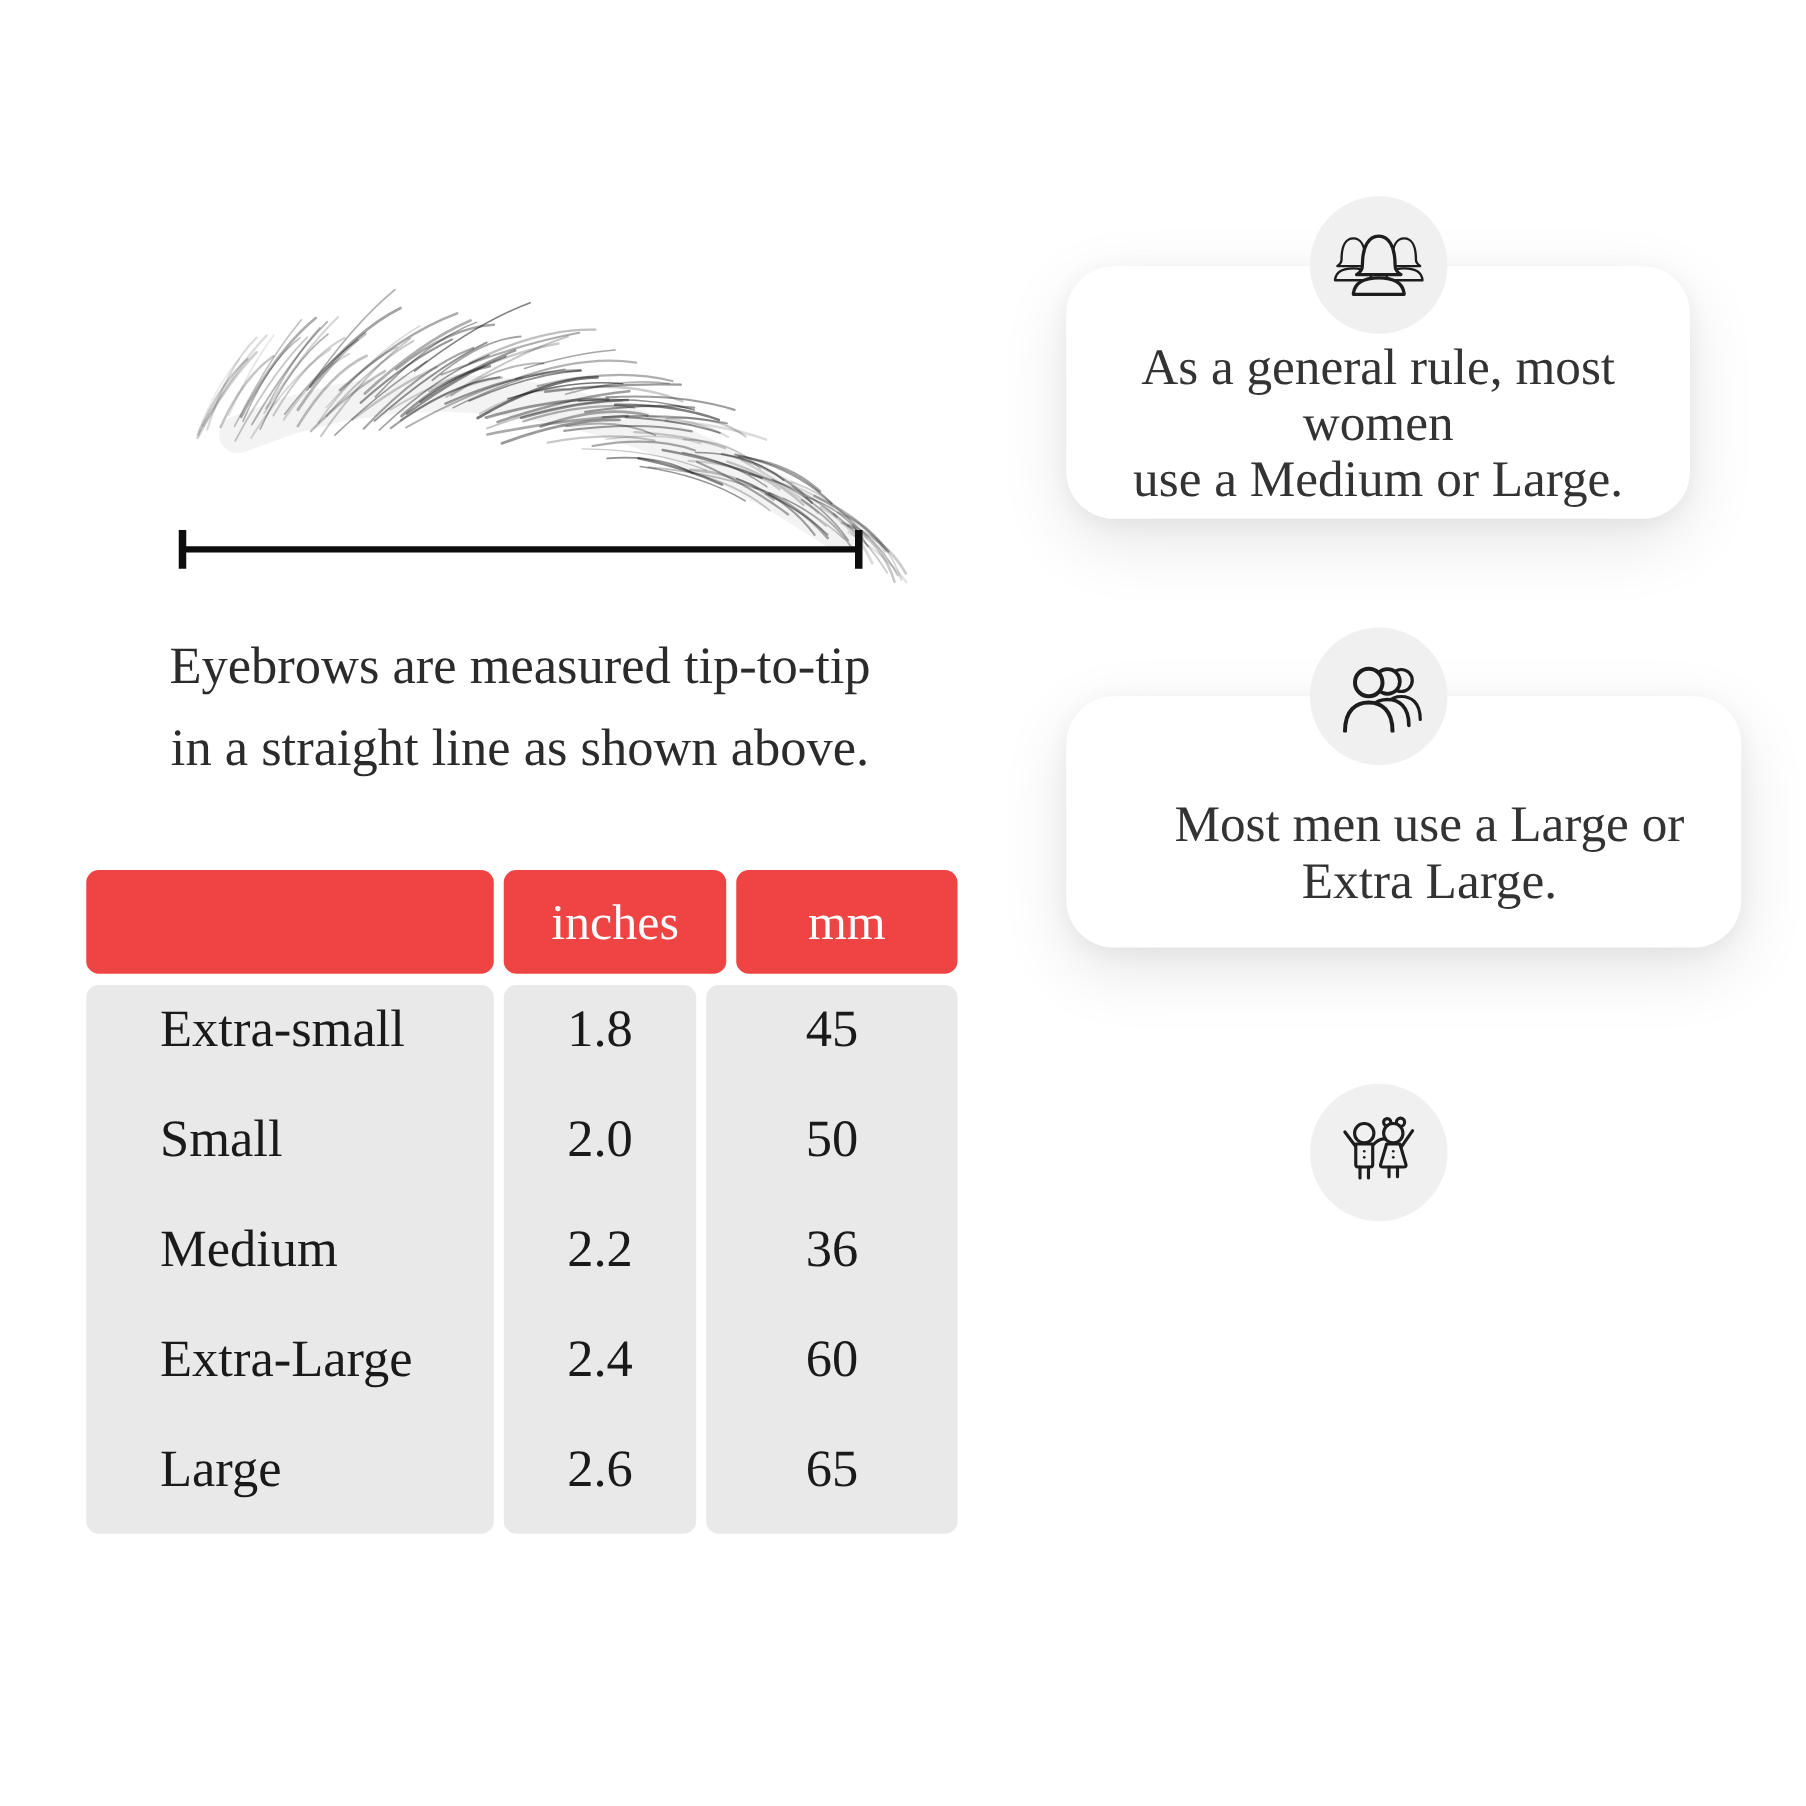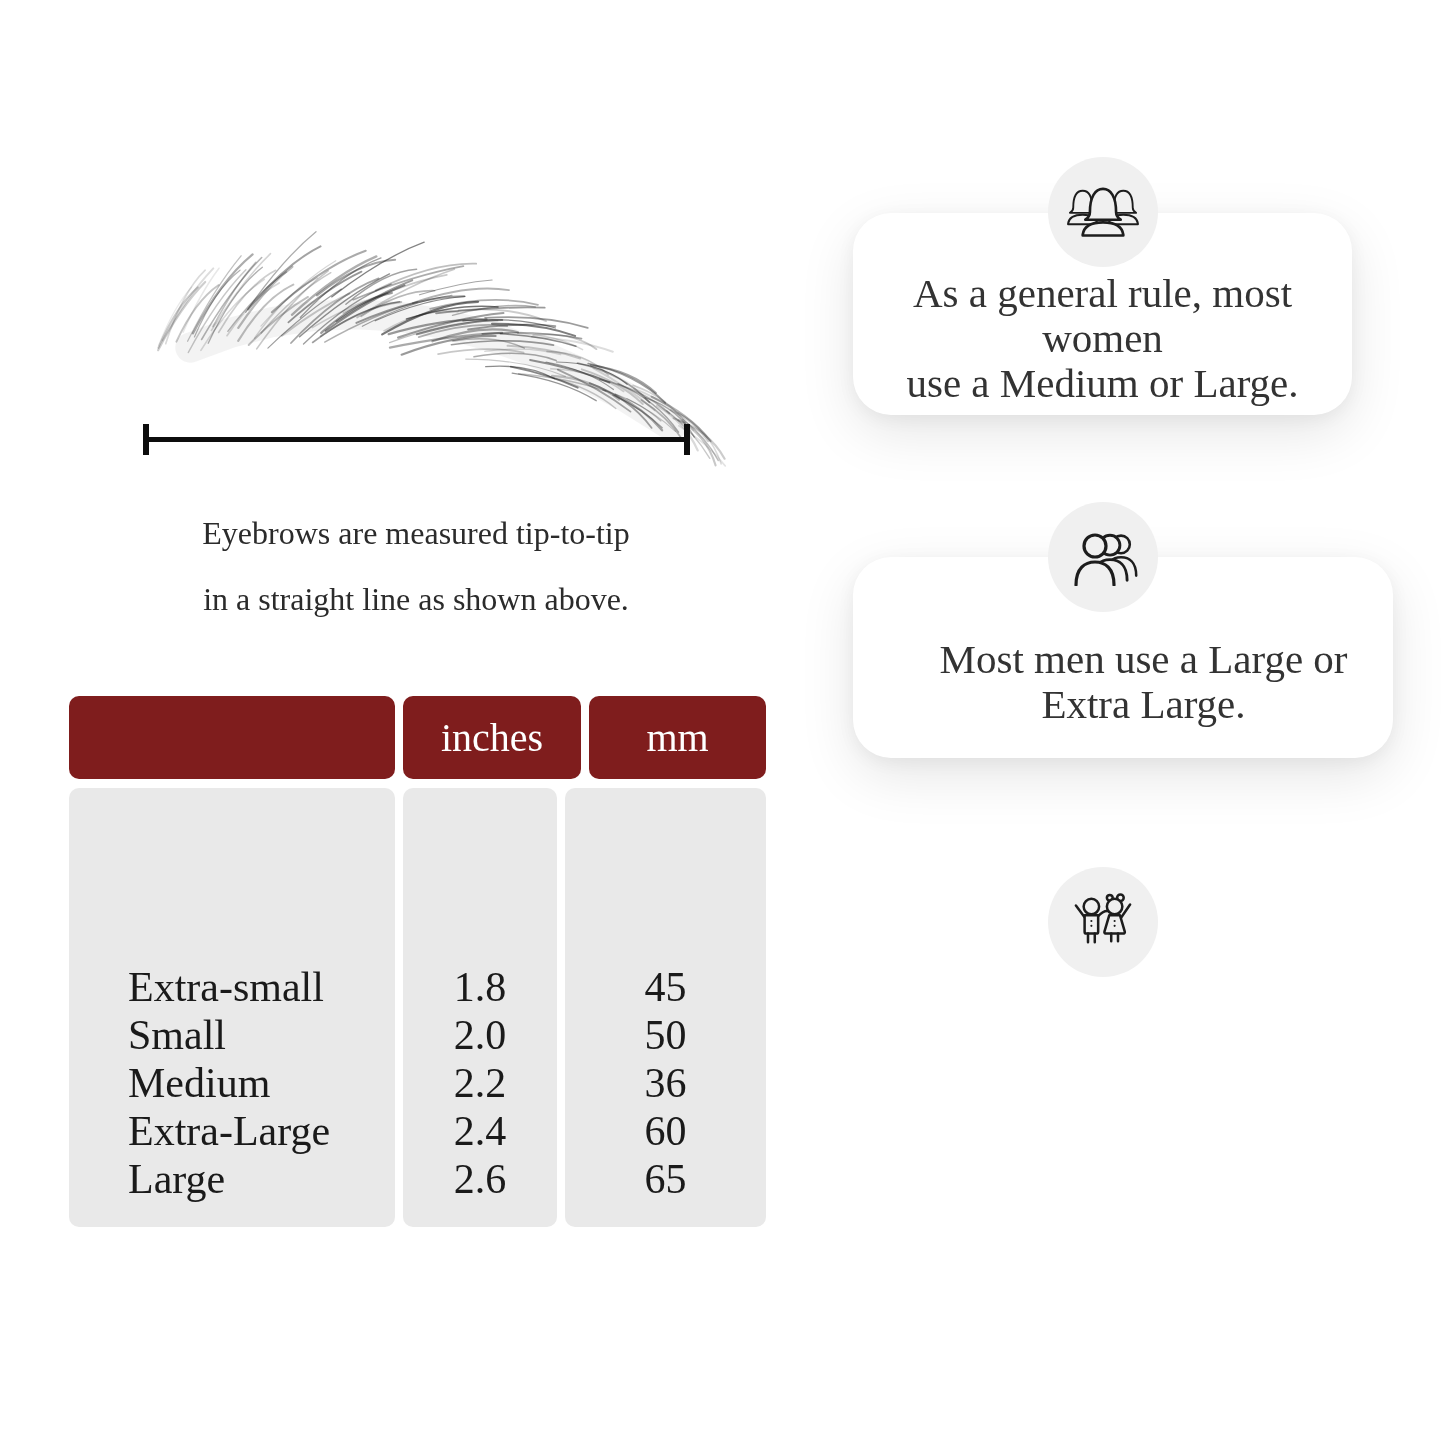--- a/index.html
+++ b/index.html
@@ -8,36 +8,36 @@
     font-family:"Liberation Serif","DejaVu Serif",serif;color:#222;
   }
   
   #eyebrow-svg{position:absolute;left:90px;top:215px;width:660px;height:265px;}
   .measure{position:absolute;left:145px;top:437px;width:543px;height:5px;background:#0d0d0d;}
   .measure .tick{position:absolute;top:-13px;width:6px;height:31px;background:#0d0d0d;}
   .measure .tick.left{left:-2px;}
   .measure .tick.right{right:-2px;}
   .caption{
     position:absolute;left:90px;top:500px;width:652px;text-align:center;
-    font-size:32px;line-height:66px;color:#2b2b2b;white-space:nowrap;
+    font-size:42px;line-height:66px;color:#2b2b2b;white-space:nowrap;
   }
   
   .size-table{position:absolute;left:69px;top:696px;width:697px;}
   .thead{display:flex;gap:8px;height:83px;margin-bottom:9px;}
   .th{
-    background:#7f1d1d;border-radius:10px;color:#fff;
+    background:#ef4444;border-radius:10px;color:#fff;
     display:flex;align-items:center;justify-content:center;font-size:40px;
   }
   .th.c1{width:326px;}
   .th.c2{width:178px;}
   .th.c3{flex:1;}
   .tbody{display:flex;gap:8px;height:439px;}
   .tcol{
     background:#e9e9e9;border-radius:10px;display:flex;flex-direction:column;
-    justify-content:flex-end;padding:24px 0;
+    justify-content:flex-start;padding:12px 0;gap:40px;
   }
   .tcol.c1{width:326px;}
   .tcol.c2{width:154px;}
   .tcol.c3{flex:1;}
   .cell{font-size:42px;color:#1a1a1a;text-align:center;}
   .tcol.c1 .cell{text-align:left;padding-left:59px;}
   
   .card{
     position:absolute;left:853px;width:499px;background:#ffffff;border-radius:38px;
     box-shadow:0 18px 55px rgba(0,0,0,0.10),0 4px 18px rgba(0,0,0,0.05);

